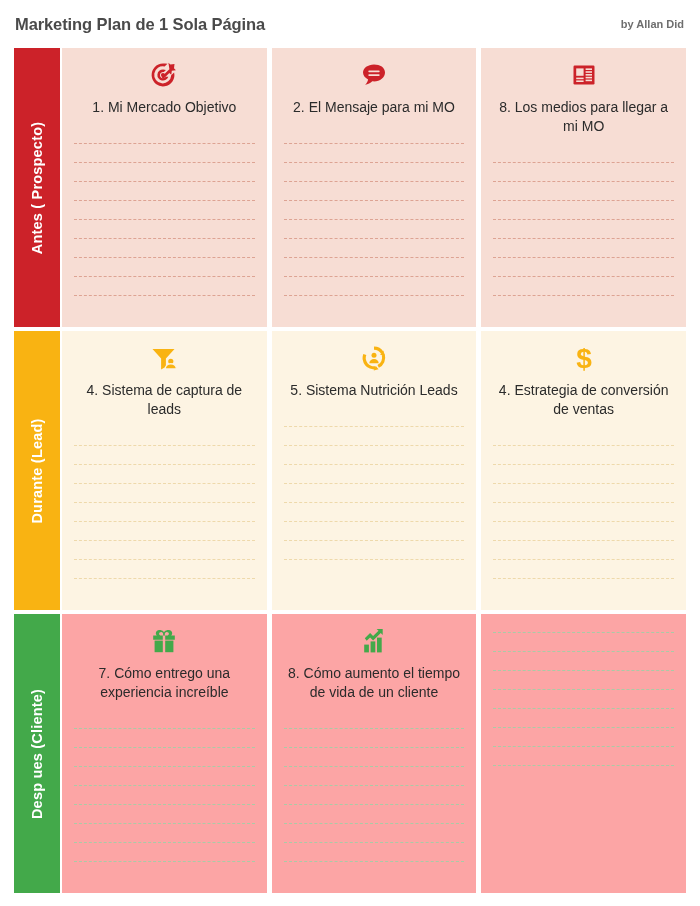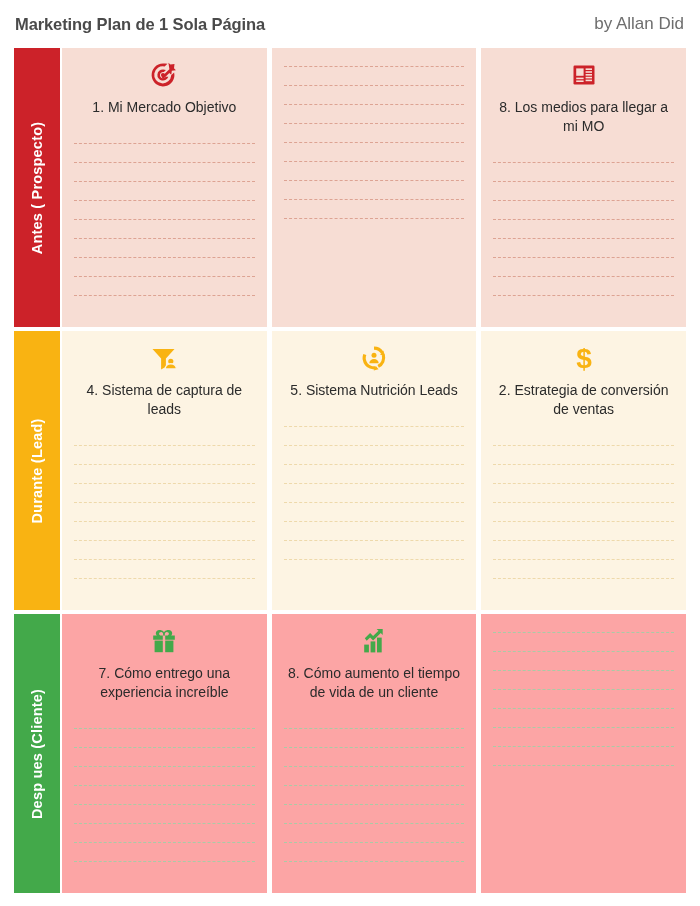--- a/index.html
+++ b/index.html
@@ -32,23 +32,24 @@
     gap: 22px;
   }
   .header-title {
     font-size: 16.5px;
     font-weight: bold;
     color: #4a4a4a;
     letter-spacing: -0.1px;
     white-space: nowrap;
   }
   .header-author {
-    font-size: 17px;
+    font-size: 11px;
     color: #6e6e6e;
     white-space: nowrap;
+    font-weight: bold;
   }
 
   
   .grid {
     position: absolute;
     left: 0;
     top: 48px;
     width: 700px;
     height: 845px;
     display: flex;
@@ -189,20 +190,30 @@
             <div class="line"></div>
             <div class="line"></div>
             <div class="line"></div>
             <div class="line"></div>
             <div class="line"></div>
             <div class="line"></div>
           </div>
         </div>
 
         <div class="card">
+          <div class="card-head">
+            <div class="card-icon">
+              <svg width="32" height="32" viewBox="0 0 32 32">
+                <path d="M16 5.5c-6.1 0-11 3.6-11 8.1 0 2.9 2 5.4 5.1 6.8-.4 2-1.4 3.9-3 5.3 2.9-.3 5.4-1.6 7.2-3.4.6.1 1.1.1 1.7.1 6.1 0 11-3.6 11-8.8S22.1 5.5 16 5.5z" fill="#cc2229"></path>
+                <rect x="10.3" y="11.4" width="11.4" height="1.8" rx="0.9" fill="#f7ddd4"></rect>
+                <rect x="10.3" y="15.2" width="11.4" height="1.8" rx="0.9" fill="#f7ddd4"></rect>
+              </svg>
+            </div>
+            <div class="card-title">2. El Mensaje para mi MO</div>
+          </div>
           <div class="card-lines">
             <div class="line"></div>
             <div class="line"></div>
             <div class="line"></div>
             <div class="line"></div>
             <div class="line"></div>
             <div class="line"></div>
             <div class="line"></div>
             <div class="line"></div>
             <div class="line"></div>
@@ -297,21 +308,21 @@
           </div>
         </div>
 
         <div class="card">
           <div class="card-head">
             <div class="card-icon">
               <svg width="32" height="32" viewBox="0 0 32 32">
                 <text x="16" y="26" font-family="'Liberation Sans', sans-serif" font-size="28" font-weight="bold" fill="#f9b312" text-anchor="middle">$</text>
               </svg>
             </div>
-            <div class="card-title">2. Estrategia de conversión de ventas</div>
+            <div class="card-title">4. Estrategia de conversión de ventas</div>
           </div>
           <div class="card-lines">
             <div class="line"></div>
             <div class="line"></div>
             <div class="line"></div>
             <div class="line"></div>
             <div class="line"></div>
             <div class="line"></div>
             <div class="line"></div>
             <div class="line"></div>

